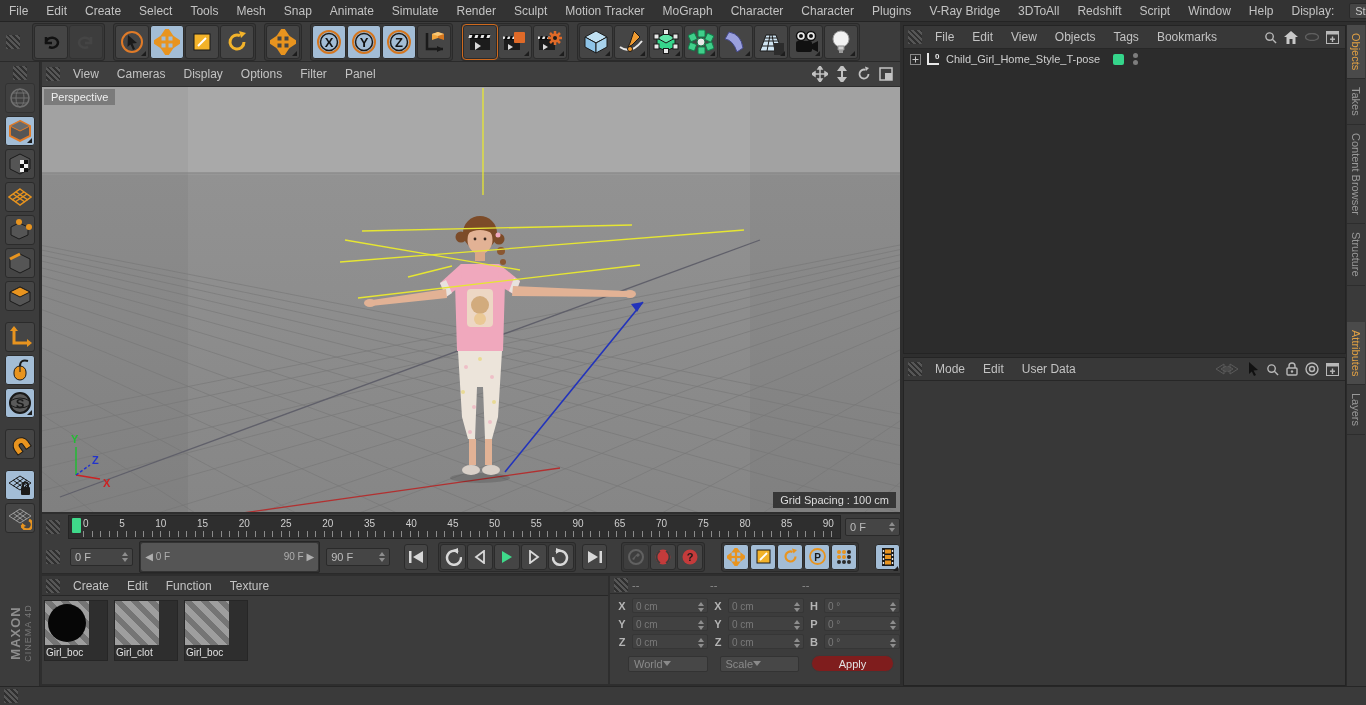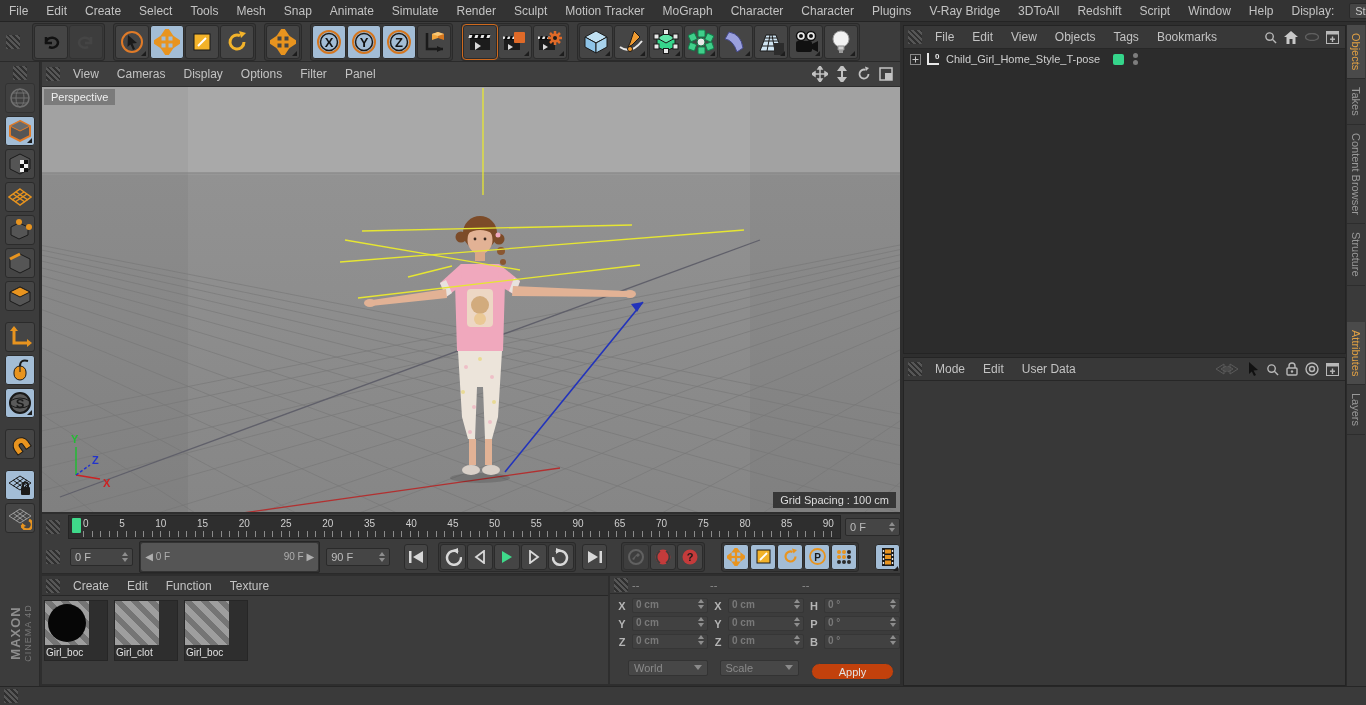--- a/index.html
+++ b/index.html
@@ -86,27 +86,27 @@
   .mat .mlabel{display:block;color:#e2e2e2;font-size:10px;padding:2px 1px;background:#2e2e2e;
     white-space:nowrap;overflow:hidden;}
 
   
   #coords{position:absolute;left:610px;top:576px;width:290px;height:108px;background:#3c3c3c;}
   #coords .hdr{display:flex;align-items:center;height:18px;border-bottom:1px solid #2c2c2c;}
   #coords .hdr span{color:#8f8f8f;font-size:11px;}
   #cgrid{display:grid;grid-template-columns:12px 76px 12px 76px 12px 76px;gap:3px 4px;padding:4px 4px 2px 6px;align-items:center;}
   .axlbl{color:#b5b5b5;font-size:11px;font-weight:bold;text-align:center;}
   .cfield{height:15px;background:#414141;border:1px solid #363636;border-radius:2px;color:#797979;
-    font-size:10px;display:flex;align-items:flex-start;padding:0 3px;font-weight:bold;}
+    font-size:10px;display:flex;align-items:flex-end;padding:0 3px;}
   #cbottom{display:flex;gap:12px;padding:4px 6px 0 18px;align-items:center;}
   .cdrop{width:82px;height:16px;background:#474747;border:1px solid #333;border-radius:2px;color:#8a8a8a;
-    font-size:11px;display:flex;align-items:center;justify-content:space-between;padding:0 5px;}
+    font-size:11px;display:flex;align-items:center;padding:0 5px;}
   .cdrop .arr{width:0;height:0;border-left:4px solid transparent;border-right:4px solid transparent;border-top:5px solid #8a8a8a;}
-  #apply-btn{width:86px;height:17px;background:#c2410c;border:1px solid #3a3a3a;border-radius:9px;
-    color:#e3e3e3;font-size:11px;display:flex;align-items:center;justify-content:center;margin-top:8px;}
+  #apply-btn{width:86px;height:17px;background:#7f1d1d;border:1px solid #3a3a3a;border-radius:9px;
+    color:#e3e3e3;font-size:11px;display:flex;align-items:center;justify-content:center;}
 
   
   #objects-panel{position:absolute;left:903px;top:25px;width:443px;height:329px;background:#2c2c2c;
     border:1px solid #242424;}
   #obj-menu{height:23px;}
   #obj-menu .icons{margin-left:auto;display:flex;gap:7px;padding-right:6px;align-items:center;}
   #obj-row{display:flex;align-items:center;height:20px;gap:5px;padding-left:6px;background:#2c2c2c;}
   #obj-row .name{color:#cfcfcf;font-size:11px;}
   #layer-swatch{width:11px;height:11px;background:#35d58b;border-radius:2px;margin-left:8px;}
   .dots{display:flex;flex-direction:column;gap:2px;margin-left:4px;}

